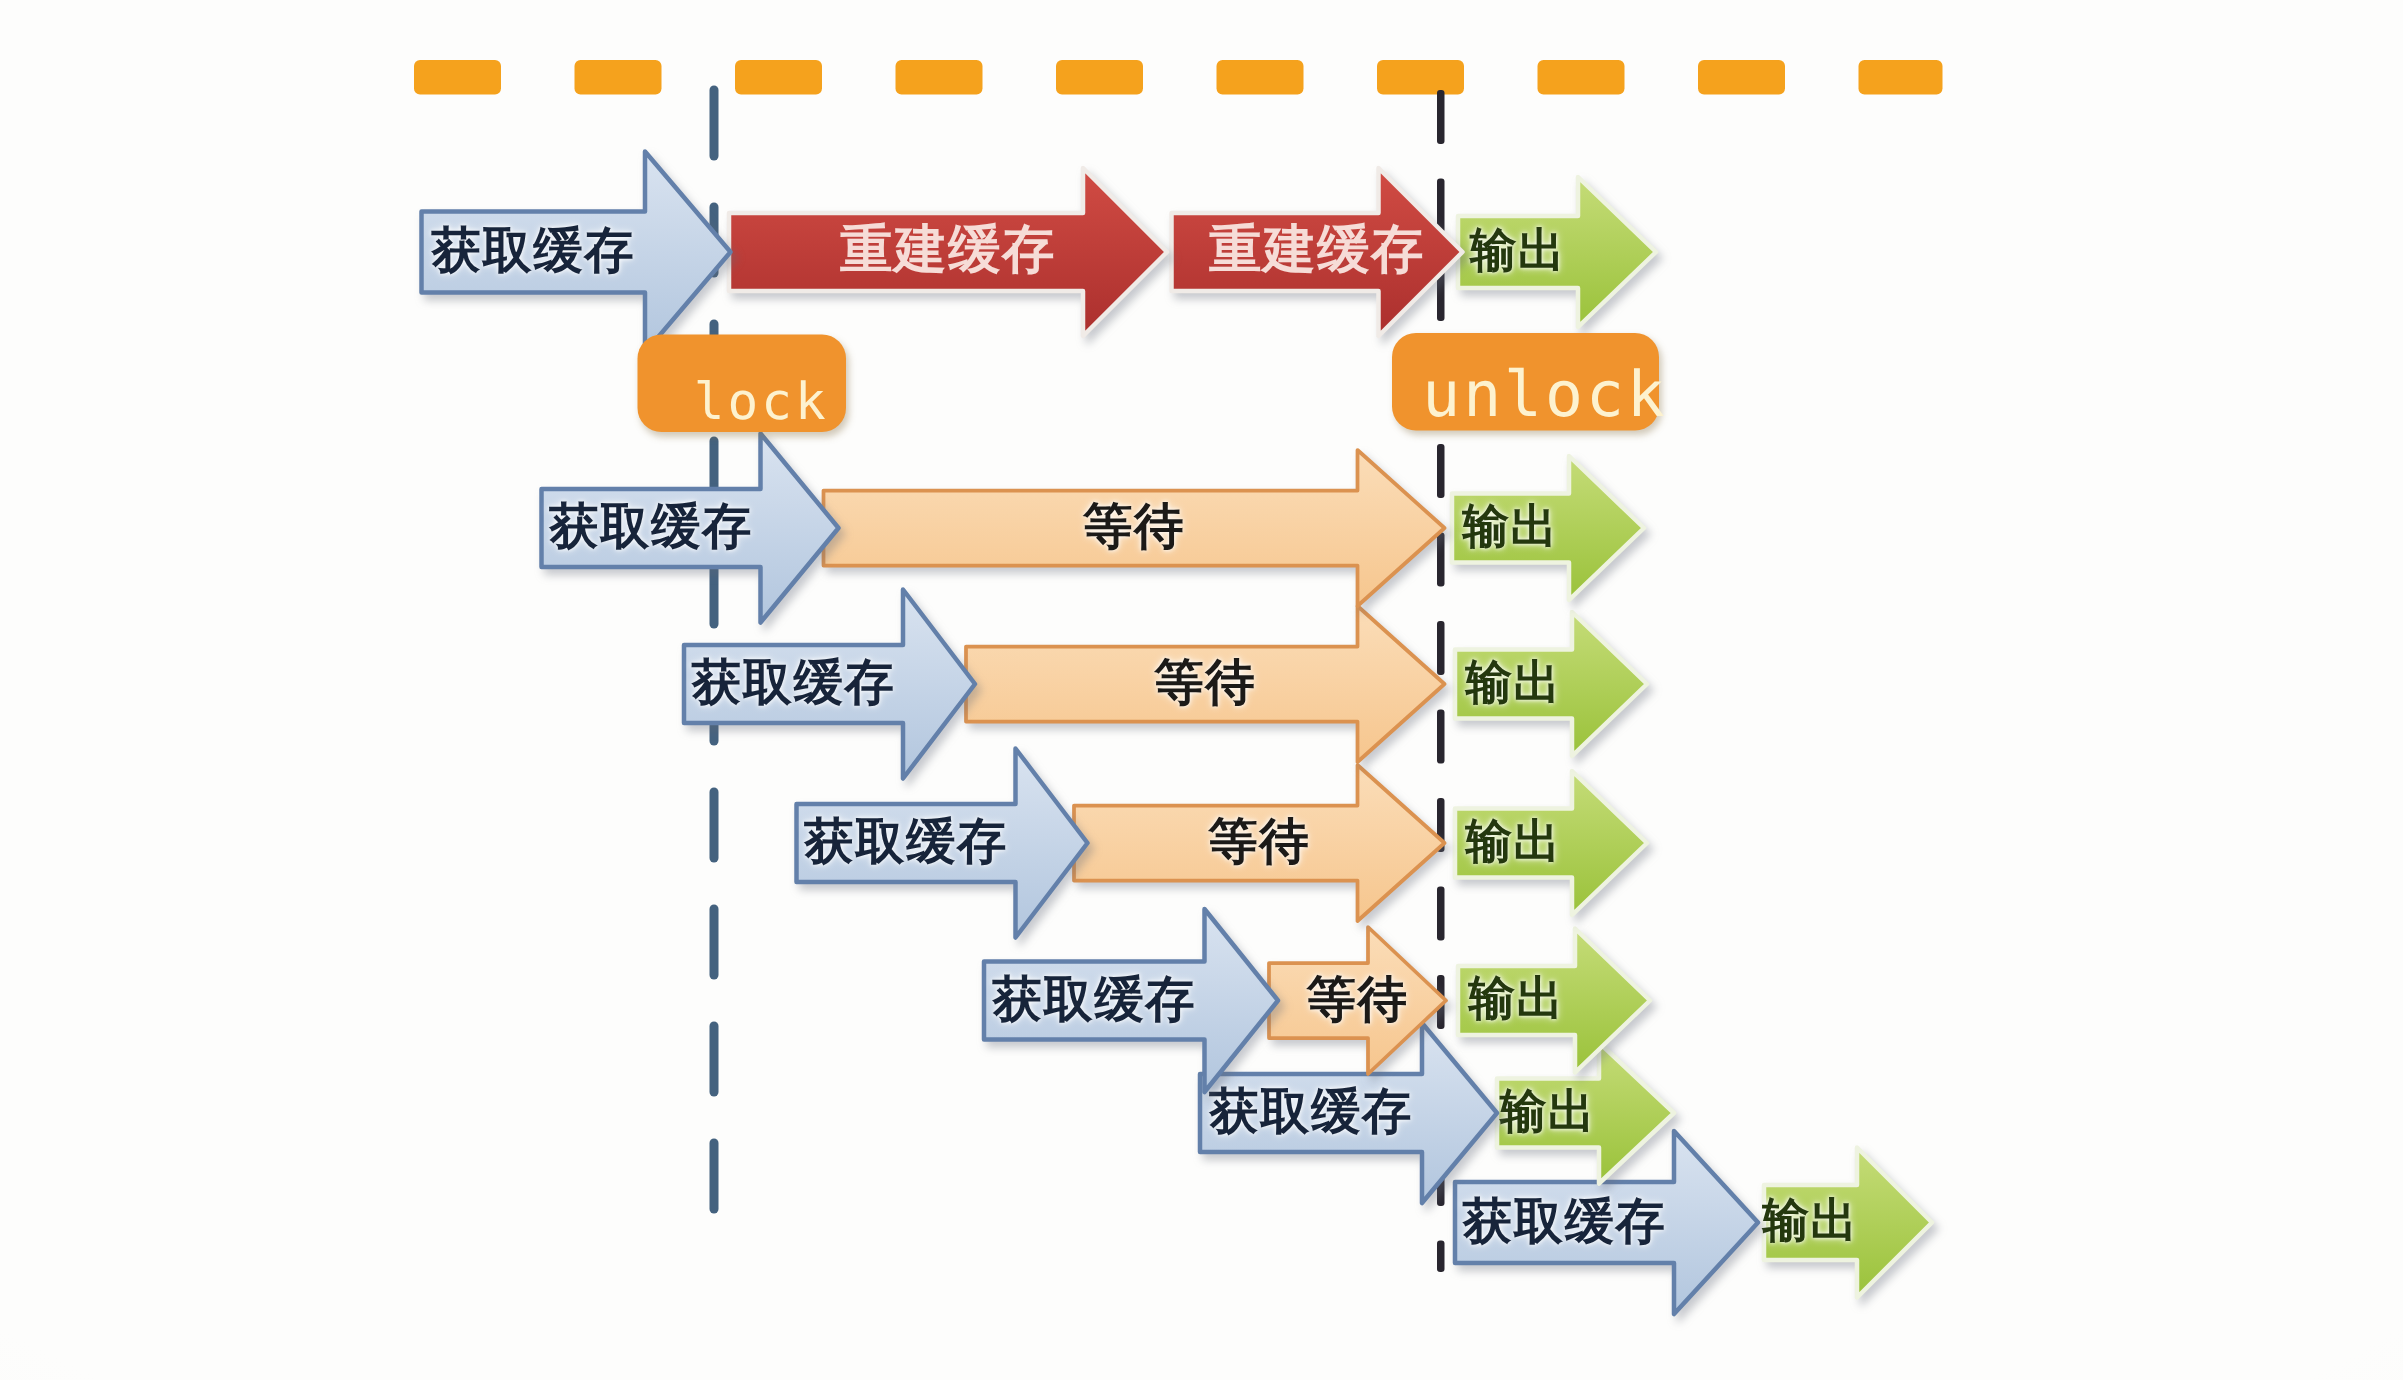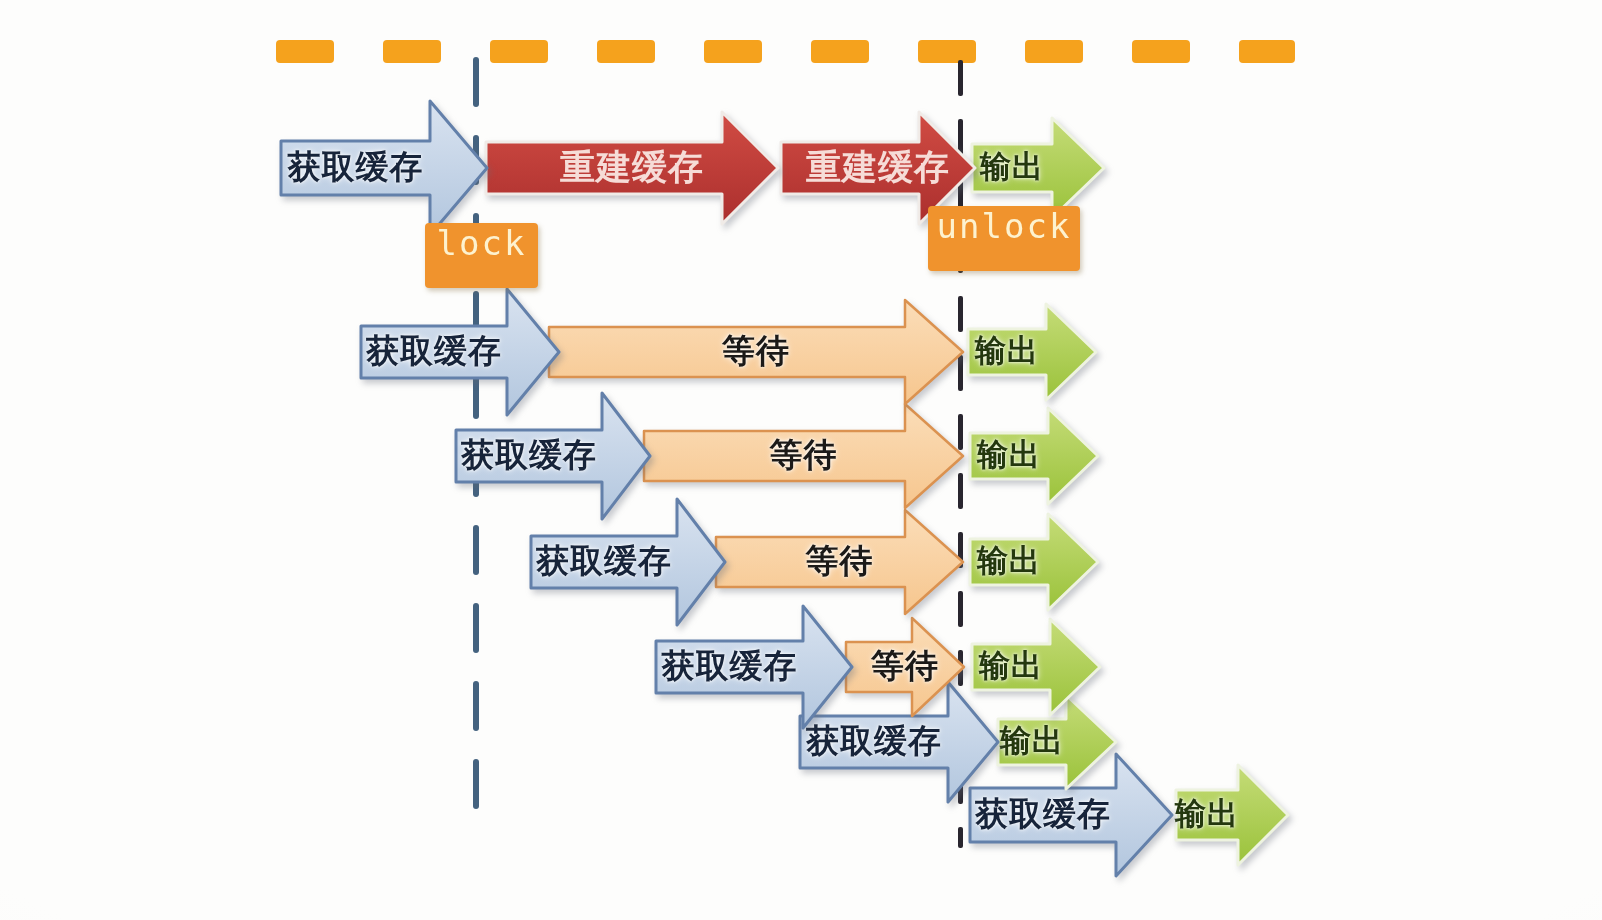--- a/index.html
+++ b/index.html
@@ -21,27 +21,28 @@
     position: absolute;
     transform: translate(-50%, -54%);
     white-space: nowrap;
     font-weight: bold;
     letter-spacing: 1px;
     line-height: 1;
   }
   .lock-box {
     position: absolute;
     display: flex;
-    align-items: flex-start;
+    align-items: flex-end;
     justify-content: center;
-    border-radius: 4px;
+    border-radius: 16px;
     box-shadow: 2px 3px 5px rgba(130,105,60,0.35);
     font-family: "DejaVu Sans Mono", "Liberation Mono", monospace;
     font-weight: normal;
     letter-spacing: 2px;
+    padding-left: 26px;
   }
 </style>
 </head>
 <body>
 
 <div id="stage">
     <svg width="0" height="0" style="position: absolute;">
       <defs>
         <linearGradient id="grad-blue" x1="0" y1="0" x2="0" y2="1">
           <stop offset="0" stop-color="#d9e3f0"></stop>
@@ -211,16 +212,16 @@
     </div>
     <div class="arrow" style="left: 277px; top: 97px; width: 214px; height: 142px;">
       <svg width="214" height="142">
         <polygon points="4,44 153,44 153,4 210,71 153,138 153,98 4,98" fill="url(#grad-blue)" stroke="#6380aa" stroke-width="3" stroke-linejoin="round"></polygon>
       </svg>
       <div class="arrow-label" style="color: rgb(23, 36, 58); font-size: 33px; left: 78.5px; top: 71px; text-shadow: rgb(255, 255, 255) 0px 0px 3px, rgba(255, 255, 255, 0.85) 0px 0px 6px;">获取缓存</div>
     </div>
     <div class="lock-box" style="left: 425px; top: 223px; width: 113px; height: 65px; background: rgb(240, 147, 45); color: rgb(253, 242, 207); font-size: 34px;">
       <span>lock</span>
     </div>
-    <div class="lock-box" style="left: 928px; top: 206px; width: 152px; height: 65px; background: rgb(240, 147, 45); color: rgb(253, 242, 207); font-size: 34px;">
+    <div class="lock-box" style="left: 928px; top: 222px; width: 152px; height: 65px; background: rgb(240, 147, 45); color: rgb(253, 242, 207); font-size: 42px;">
       <span>unlock</span>
     </div>
   </div>
 
 </body></html>

